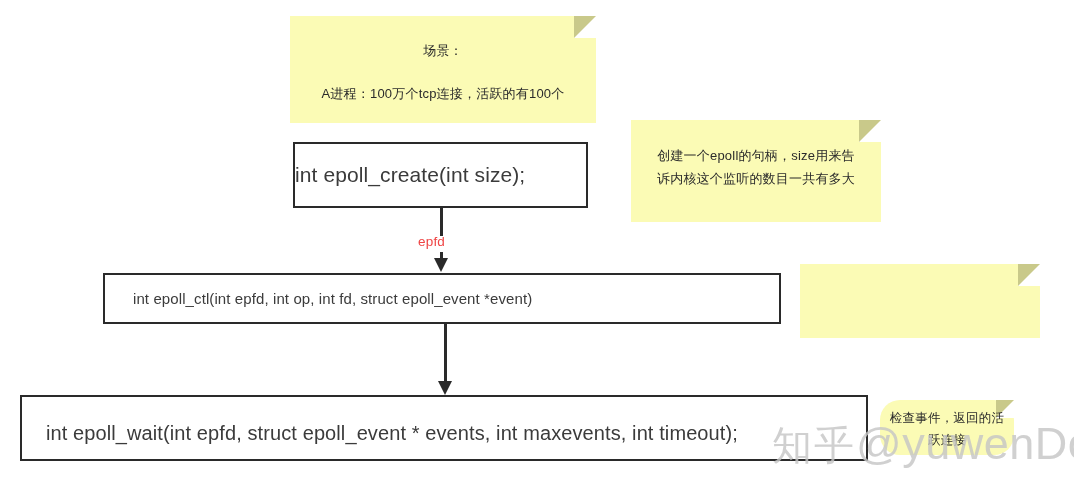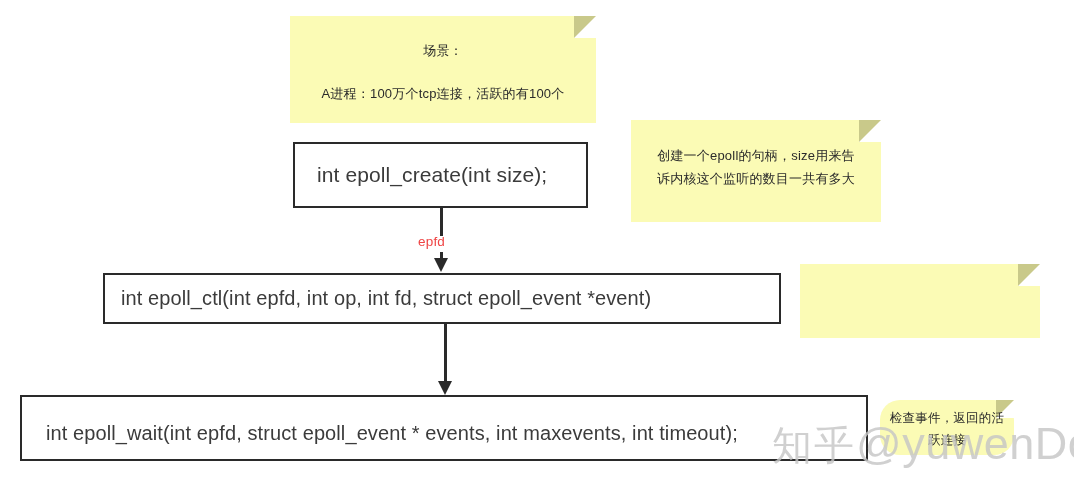--- a/index.html
+++ b/index.html
@@ -84,30 +84,29 @@
     box-sizing: border-box;
     background: #ffffff;
     border: 2.5px solid #2a2a2a;
     display: flex;
     align-items: center;
     color: #3b3b3b;
     font-weight: 400;
     letter-spacing: 0.1px;
   }
   .fnbox .code {
-    padding-left: 22px;
     font-size: 21px;
     white-space: nowrap;
   }
 
   #box-create { left: 293px; top: 142px; width: 295px; height: 66px; }
   #box-ctl    { left: 103px; top: 273px; width: 678px; height: 51px; }
   #box-wait   { left: 20px;  top: 395px; width: 848px; height: 66px; }
 
-  #box-ctl .code  { font-size: 20px; padding-left: 16px; }
+  #box-ctl .code  { font-size: 15px; padding-left: 28px; }
   #box-wait .code { font-size: 20px; padding-left: 24px; margin-top: 10px; }
 
   
   .connector { position: absolute; }
   .vline {
     position: absolute;
     width: 2.5px;
     background: #2a2a2a;
   }
   .arrowhead {

